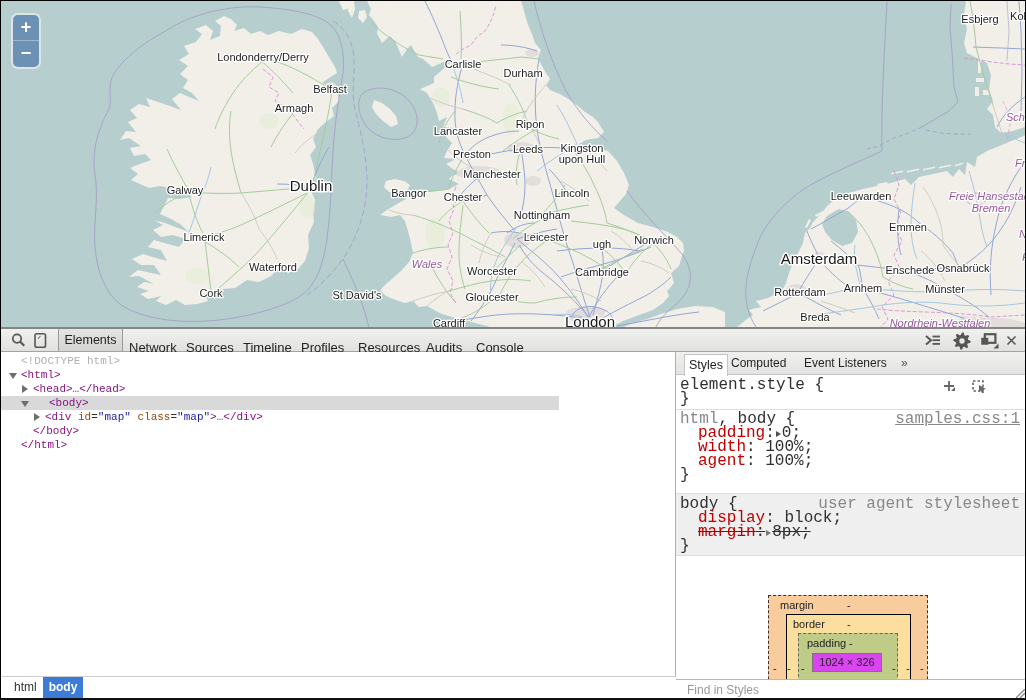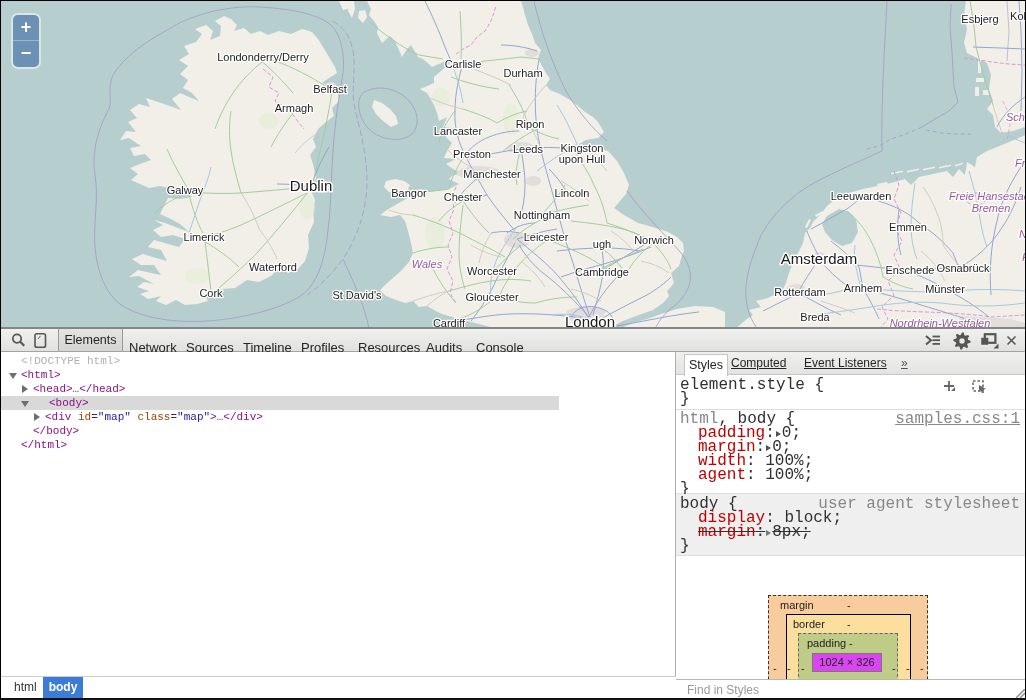--- a/index.html
+++ b/index.html
@@ -16,21 +16,21 @@
 #tree{position:absolute;left:0;top:0;width:674px;height:325px;border-right:1px solid #b0b0b0;font-family:"Liberation Mono",monospace;font-size:11px;overflow:hidden;}
 .trow{position:absolute;left:0;width:558px;height:14px;line-height:14px;white-space:pre;}
 .tag{color:#881280;}
 .attr{color:#994500;}
 .val{color:#1a1aa6;}
 .doctype{color:#b0b0b0;}
 .arrow-r{position:absolute;width:0;height:0;border-left:6px solid #6e6e6e;border-top:4px solid transparent;border-bottom:4px solid transparent;top:3px;}
 .arrow-d{position:absolute;width:0;height:0;border-top:6px solid #6e6e6e;border-left:4px solid transparent;border-right:4px solid transparent;top:5px;}
 #sidebar{position:absolute;left:675px;top:0;width:349px;height:325px;}
 #stabs{position:absolute;left:0;top:0;width:349px;height:23px;box-sizing:border-box;background:linear-gradient(#f0f0ef,#e3e3e2);border-bottom:1px solid #c5c5c5;}
-.stab{position:absolute;top:0;height:22px;line-height:22px;font-size:12px;color:#242424;text-decoration:underline;}
+.stab{position:absolute;top:0;height:22px;line-height:22px;font-size:12px;color:#242424;}
 #styletab{position:absolute;left:8px;top:2px;height:21px;padding:0 4px;background:#fff;border:1px solid #c5c5c5;border-bottom:none;text-align:center;line-height:20px;font-size:12.5px;color:#242424;}
 .sec{position:absolute;left:0;width:349px;font-family:"Liberation Mono",monospace;font-size:16px;color:#303030;}
 .sline{position:relative;height:14px;line-height:14px;padding-left:4px;white-space:pre;}
 .prop{color:#c00000;}
 .rightlab{position:absolute;right:5px;top:0;color:#888;}
 .arr{display:inline-block;width:0;height:0;border-left:5px solid #4e4e4e;border-top:3.5px solid transparent;border-bottom:3.5px solid transparent;margin:0 1px;}
 #statusbar{position:absolute;left:0;top:675px;width:675px;height:22px;box-sizing:border-box;border-top:1px solid #ccc;background:#fff;}
 #findbar{position:absolute;left:675px;top:678px;width:349px;height:19px;box-sizing:border-box;border-top:1px solid #b8b8b8;background:#fff;line-height:21px;font-size:12px;color:#999;padding-left:11px;}
 .crumb{display:inline-block;height:21px;line-height:21px;font-size:12px;padding:0 6px;color:#333;}
 .crumb.sel{background:#3d7bd8;color:#fff;font-weight:bold;}
@@ -385,21 +385,20 @@
 <svg style="position:absolute;right:38px;top:4px;" width="15" height="13" viewBox="0 0 15 13">
               <rect x="1" y="1" width="10" height="10" fill="none" stroke="#666" stroke-width="1.6" stroke-dasharray="2.5,2"></rect>
               <path d="M7,5 L14,9 L10.5,9.8 L12,13 L10,13 L8.7,10.2 L7,12 Z" fill="#666"></path>
             </svg>
 </div>
 <div class="sline">}</div>
 </div>
 <div class="sec" style="top:58px;height:83px;border-bottom:1px solid #ddd;">
 <div class="sline" style="padding-top:2px;"><span style="color:#888">html</span>, body {<span class="rightlab" style="text-decoration:underline;top:2px;">samples.css:1</span></div>
 <div class="sline" style="padding-left:22px;"><span class="prop">padding</span>:<span class="arr"></span>0;</div>
-<div class="sline" style="padding-left:22px;"><span class="prop">margin</span>:<span class="arr"></span>0;</div>
 <div class="sline" style="padding-left:22px;"><span class="prop">width</span>: 100%;</div>
 <div class="sline" style="padding-left:22px;"><span class="prop">agent</span>: 100%;</div>
 <div class="sline">}</div>
 </div>
 <div class="sec" style="top:142px;height:61px;border-bottom:1px solid #ddd;background:#efefef;">
 <div class="sline" style="padding-top:3px;">body {<span class="rightlab" style="top:3px;">user agent stylesheet</span></div>
 <div class="sline" style="padding-left:22px;"><span class="prop">display</span>: block;</div>
 <div class="sline" style="padding-left:22px;text-decoration:line-through;"><span class="prop">margin</span>:<span class="arr" style="border-left-color:#777;"></span>8px;</div>
 <div class="sline">}</div>
 </div>

